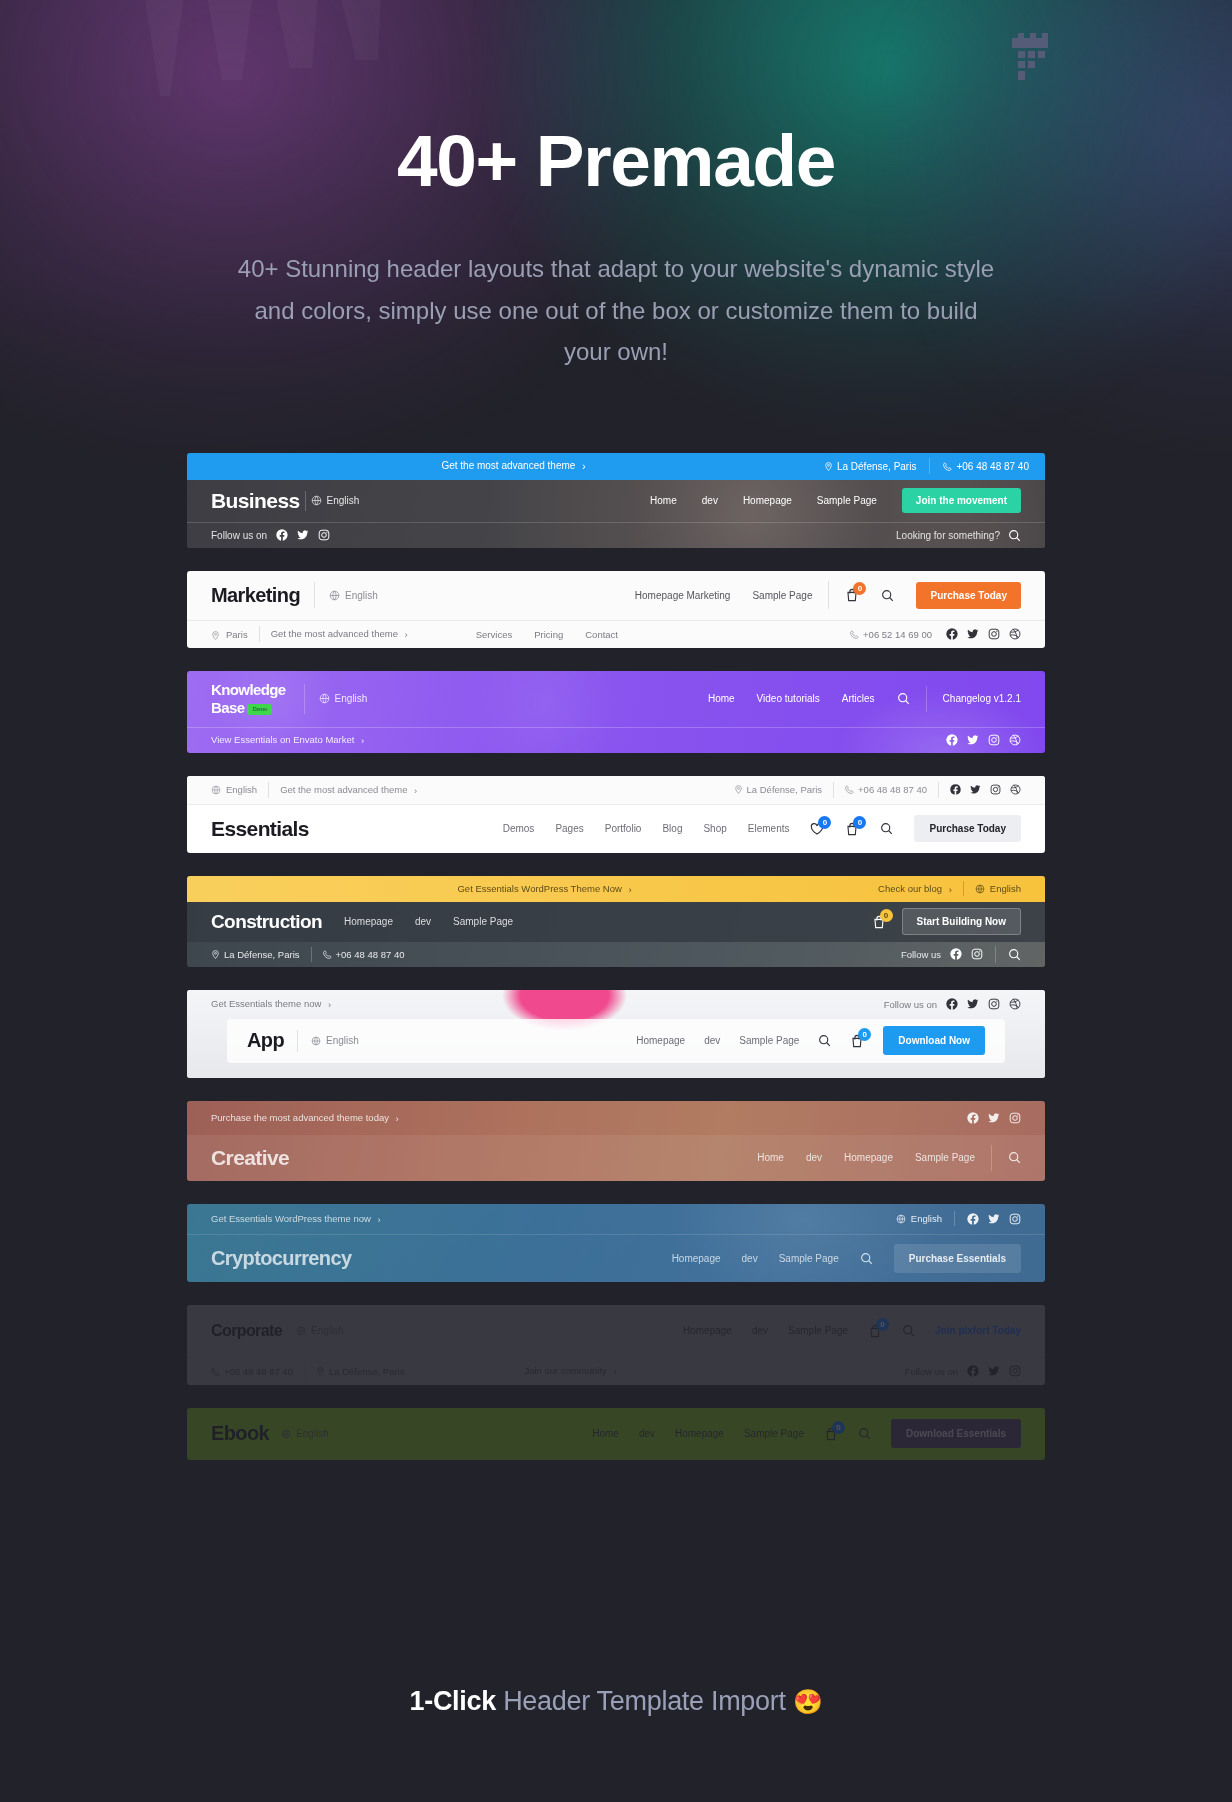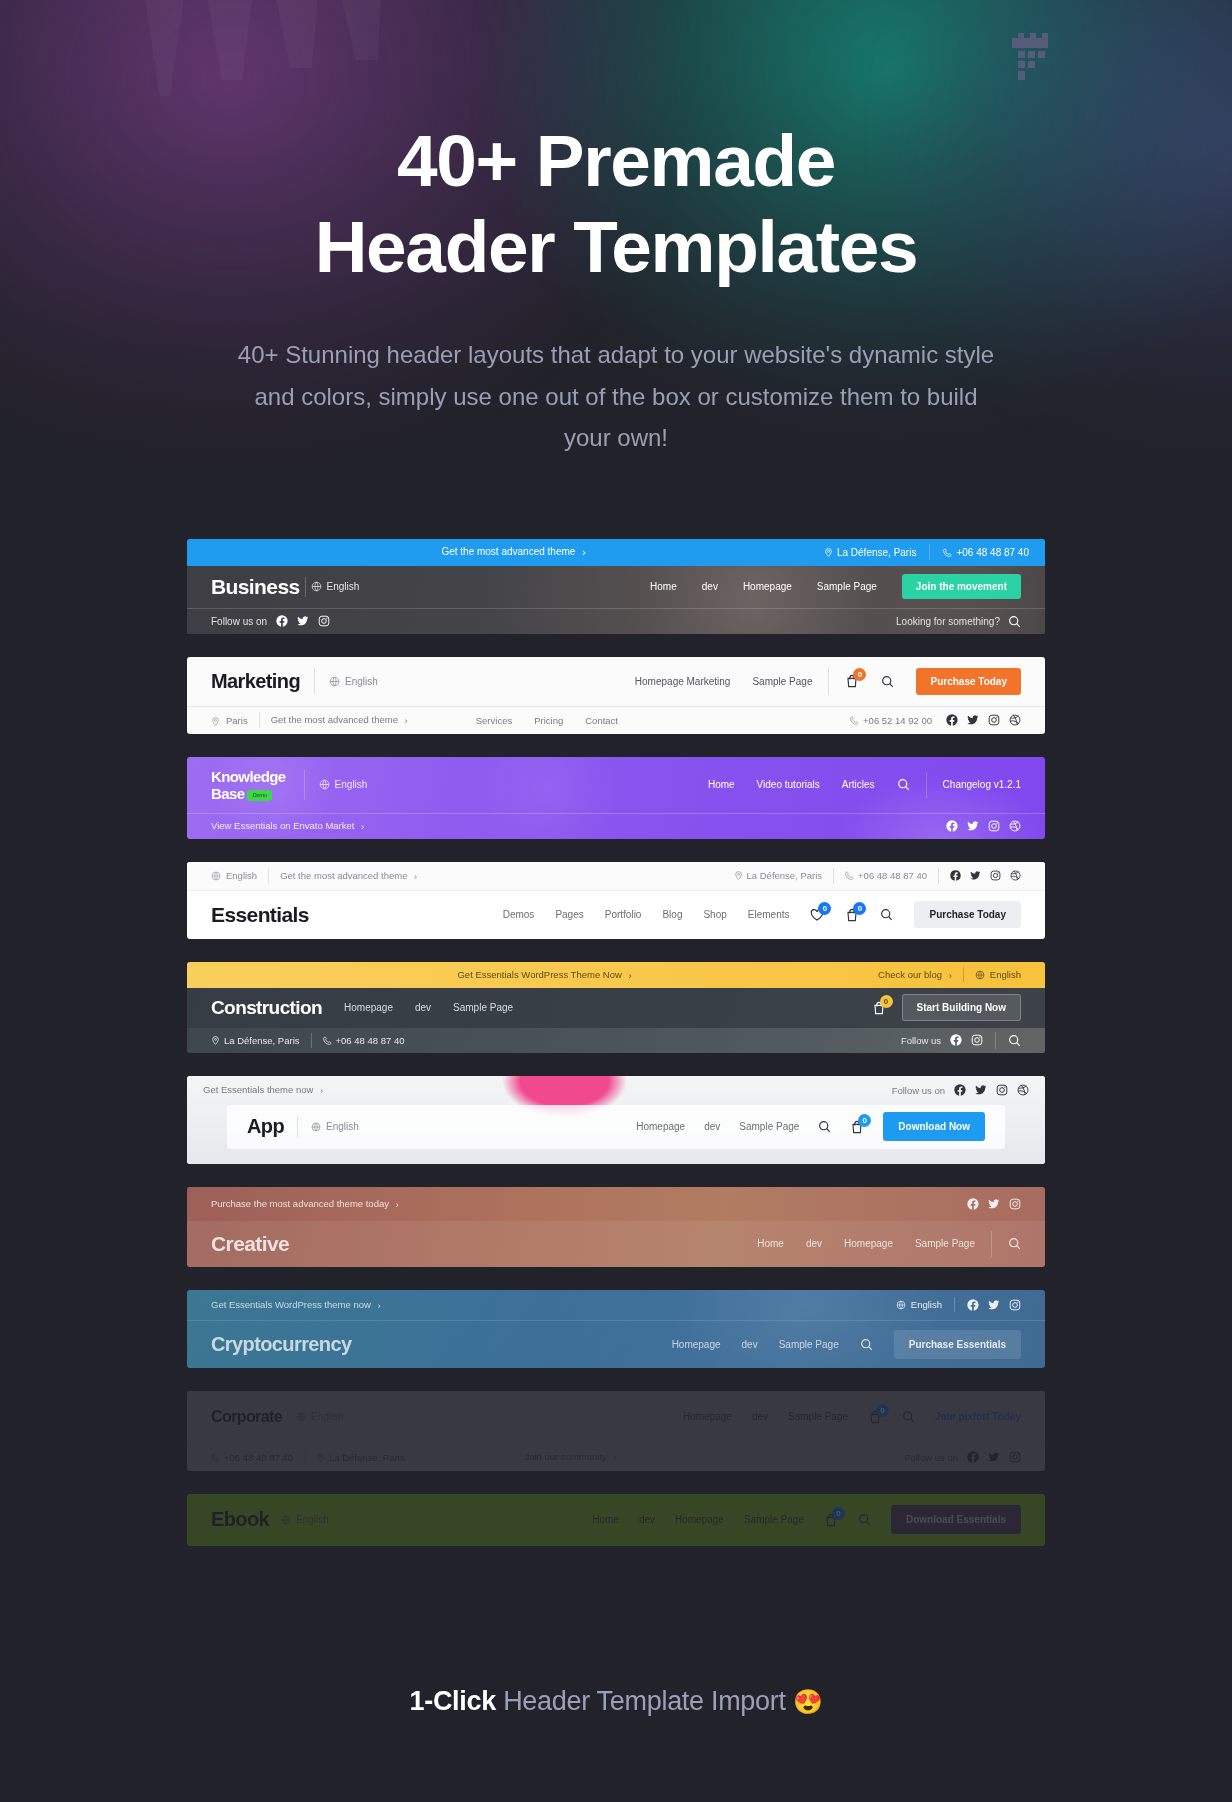--- a/index.html
+++ b/index.html
@@ -223,21 +223,20 @@
       <rect x="30" y="23" width="7" height="7"></rect>
       <rect x="10" y="33" width="7" height="7"></rect>
       <rect x="20" y="33" width="7" height="7"></rect>
       <rect x="10" y="43" width="7" height="9"></rect>
     </g>
   </svg>
 
   <div class="hero">
     <h1>
       <span>40+ Premade</span><br>
-      <span>Header Templates</span>
     </h1>
     <p class="sub">40+ Stunning header layouts that adapt to your website's dynamic style and colors, simply use one out of the box or customize them to build your own!</p>
   </div>
 
   <div id="cards">
 
     <div class="card" style="height:95px;background:#3b3b41;">
       <div class="photo" style="background:
              radial-gradient(circle at 66% 62%, #cdb7a8 0%, #8d7f78 22%, rgba(120,112,108,0) 46%),
              radial-gradient(circle at 80% 85%, #b99f90 0%, rgba(150,130,120,0) 36%),
@@ -368,21 +367,21 @@
         <div style="display:flex;align-items:center;gap:22px;margin-left:68px;text-align:right;">
           <span class="nav-link">Services</span>
           <span class="nav-link">Pricing</span>
           <span class="nav-link">Contact</span>
         </div>
         <div class="right" style="gap:14px;">
           <span style="display:flex;align-items:center;gap:4px;">
             <svg class="ico" width="9" height="9" viewBox="0 0 16 16" fill="none" stroke="#9a9aa3" stroke-width="1.4">
                 <path d="M3 2c3 0 3 3 2 4s1 4 5 5c1-1 4-1 4 2 0 1-1 2-3 2C6 15 1 10 1 5c0-2 1-3 2-3z"></path>
               </svg>
-            <span>+06 52 14 92 00</span>
+            <span>+06 52 14 69 00</span>
           </span>
           <span class="soc">
             <svg width="12" height="12" viewBox="0 0 16 16" fill="#33333c">
                 <path d="M8 .4a7.6 7.6 0 0 0-1.2 15.1v-5.3H4.9V8h1.9V6.3c0-1.9 1.1-2.9 2.8-2.9.8 0 1.7.1 1.7.1v1.9h-1c-.9 0-1.2.6-1.2 1.2V8h2.1l-.3 2.2H9.1v5.3A7.6 7.6 0 0 0 8 .4z"></path>
               </svg>
             <svg width="12" height="12" viewBox="0 0 16 16" fill="#33333c">
                 <path d="M15 3.2c-.5.3-1.1.5-1.7.6.6-.4 1-1 1.3-1.7-.6.3-1.2.6-1.9.7a3 3 0 0 0-5.1 2.7A8.5 8.5 0 0 1 1.4 2.4a3 3 0 0 0 .9 4 3 3 0 0 1-1.3-.4 3 3 0 0 0 2.4 3 3 3 0 0 1-1.3 0 3 3 0 0 0 2.8 2.1A6 6 0 0 1 .5 12.5a8.5 8.5 0 0 0 4.6 1.3c5.5 0 8.5-4.6 8.5-8.5v-.4c.6-.4 1.1-1 1.4-1.7z"></path>
               </svg>
             <svg width="12" height="12" viewBox="0 0 16 16" fill="none" stroke="#33333c" stroke-width="1.3">
                 <rect x="1.6" y="1.6" width="12.8" height="12.8" rx="3.6"></rect>
@@ -627,21 +626,21 @@
             </svg>
         </div>
       </div>
     </div>
 
     <div class="card" style="height:88px;background:#eceef1;">
       <div class="photo" style="background:linear-gradient(180deg,#f4f5f7 0%,#e6e8ec 100%);"></div>
       <div class="tint" style="background:
         radial-gradient(ellipse 80px 46px at 44% 6%, #f0498e 0%, #f0498e 55%, rgba(240,73,142,0) 78%);"></div>
 
-      <div class="row" style="height:29px;padding:0 16px;font-size:9.5px;color:#7b7b85;">
+      <div class="row" style="height:29px;padding:0 24px;font-size:9.5px;color:#7b7b85;">
         <div class="left">
           <span>
             <span>Get Essentials theme now</span>
             <span class="ico" style="margin-left:4px;">›</span>
           </span>
         </div>
         <div class="right" style="gap:9px;">
           <span>Follow us on</span>
           <span class="soc">
             <svg width="12" height="12" viewBox="0 0 16 16" fill="#33333c">

